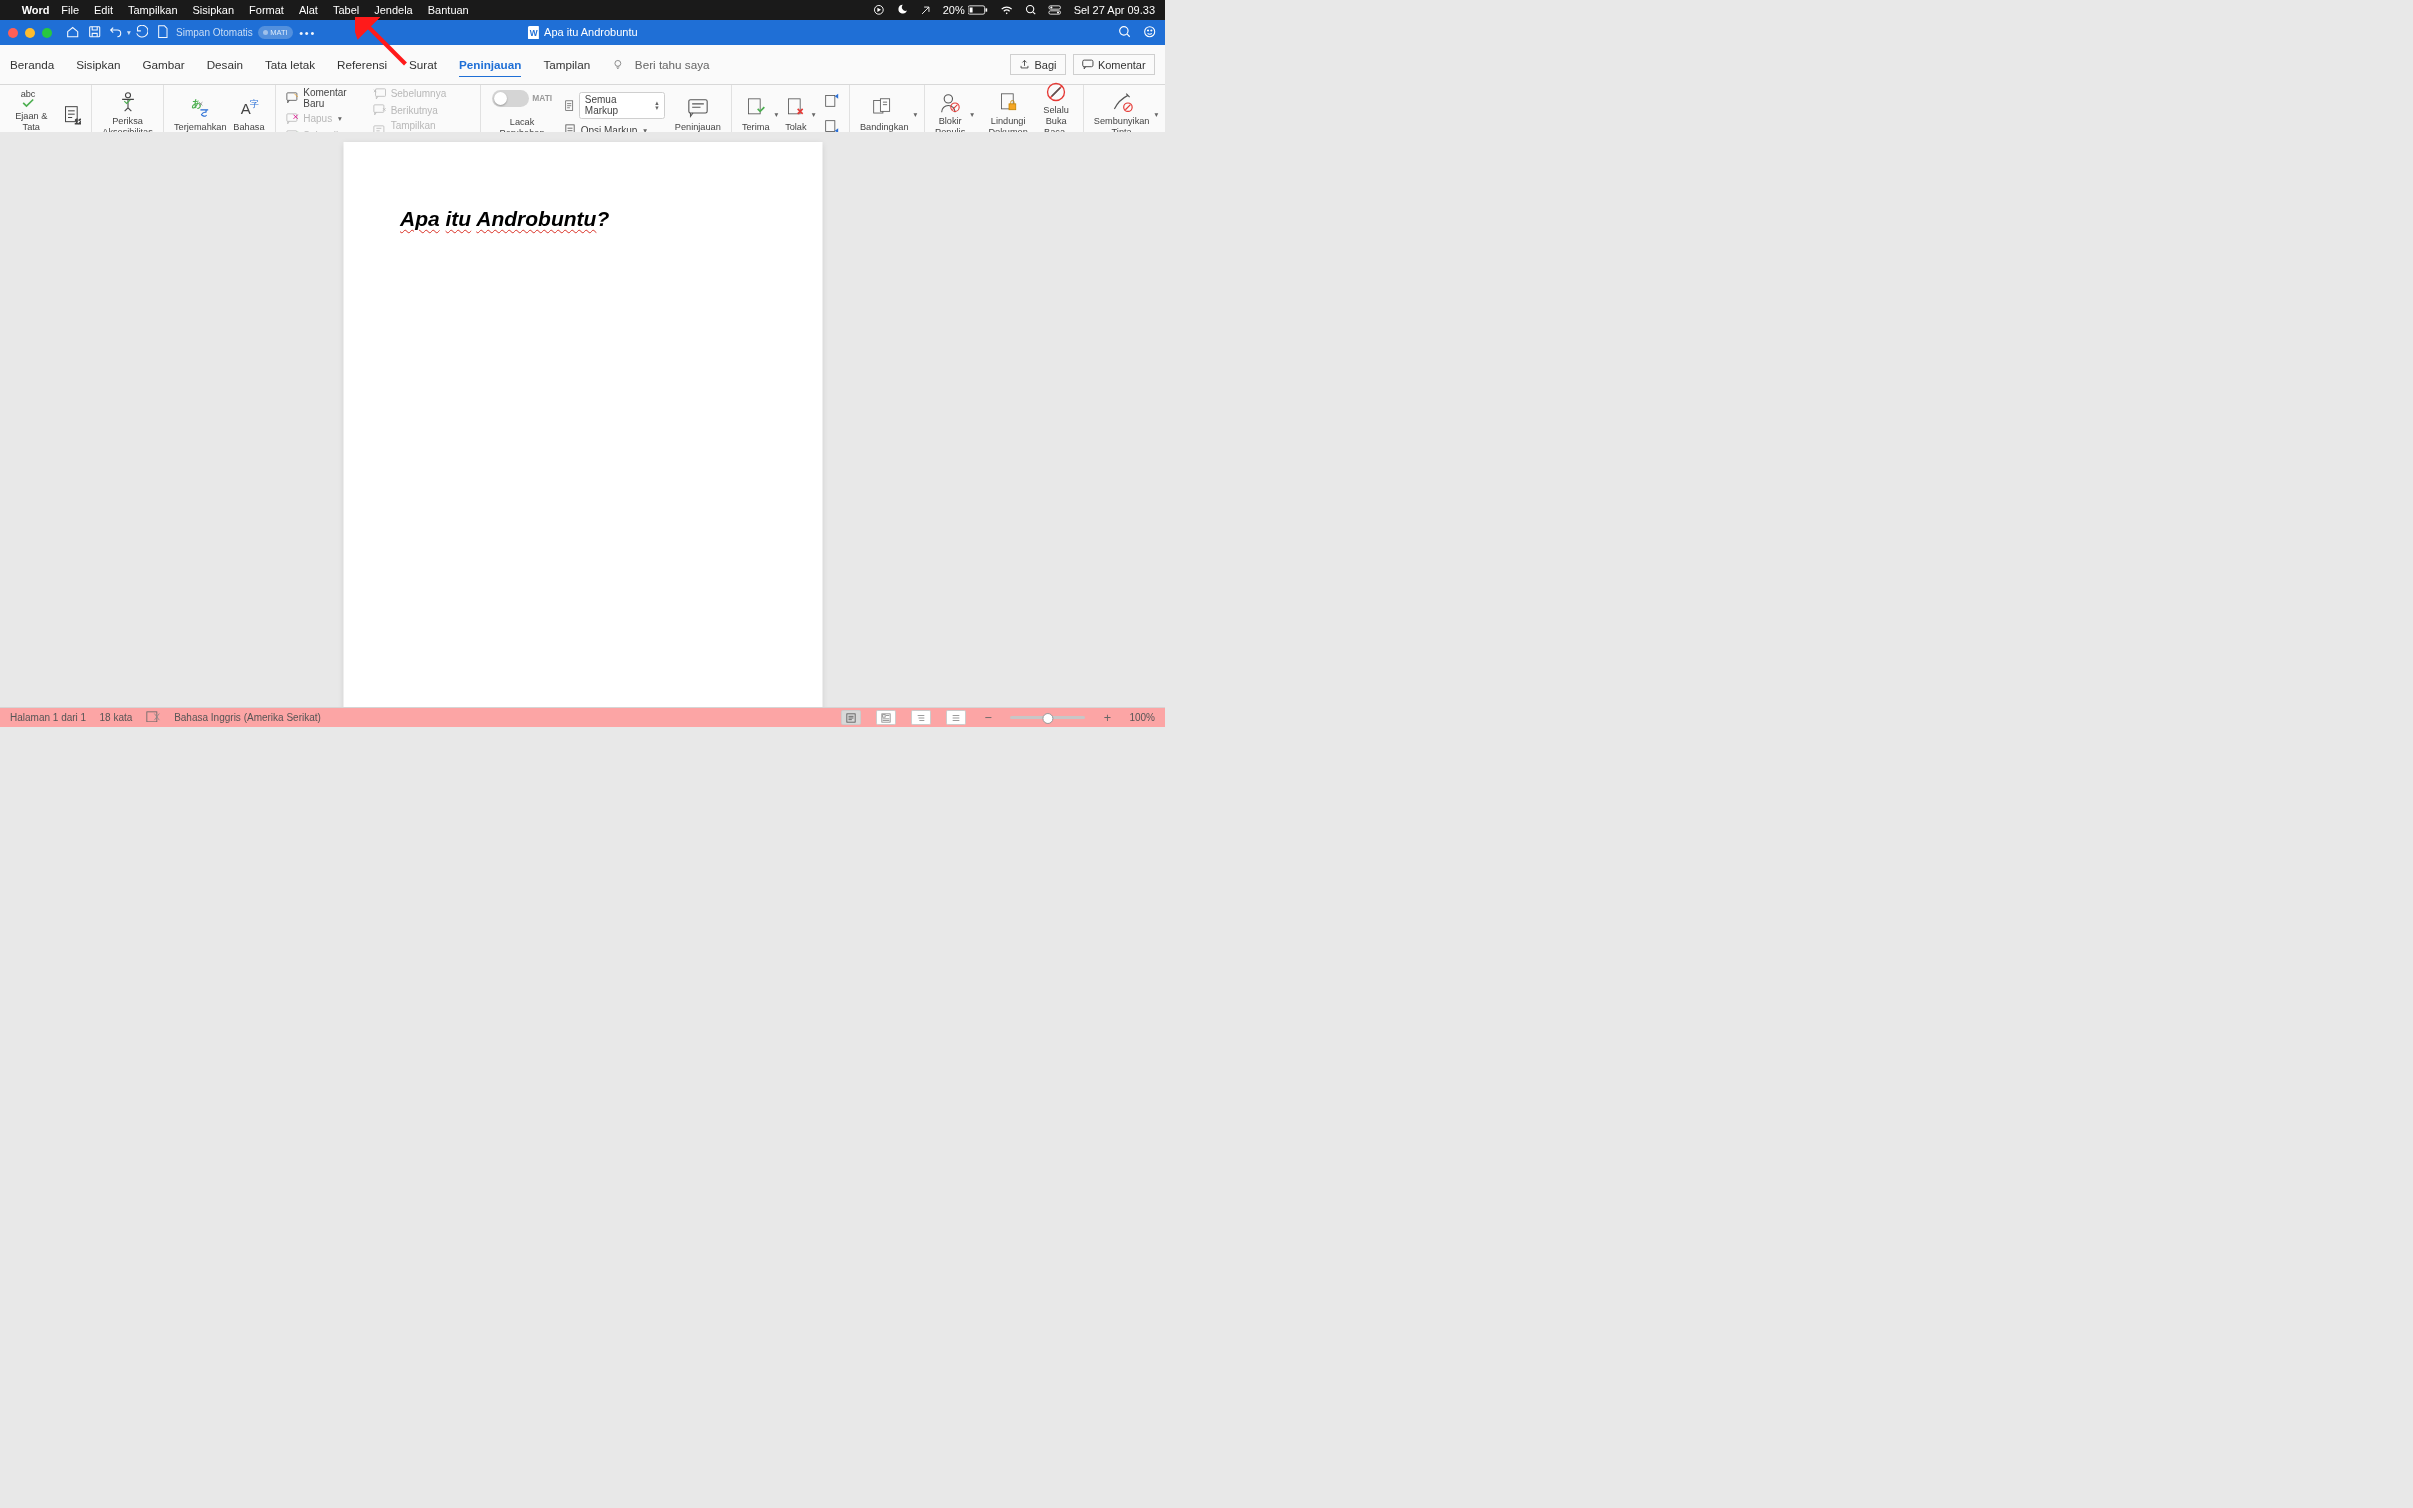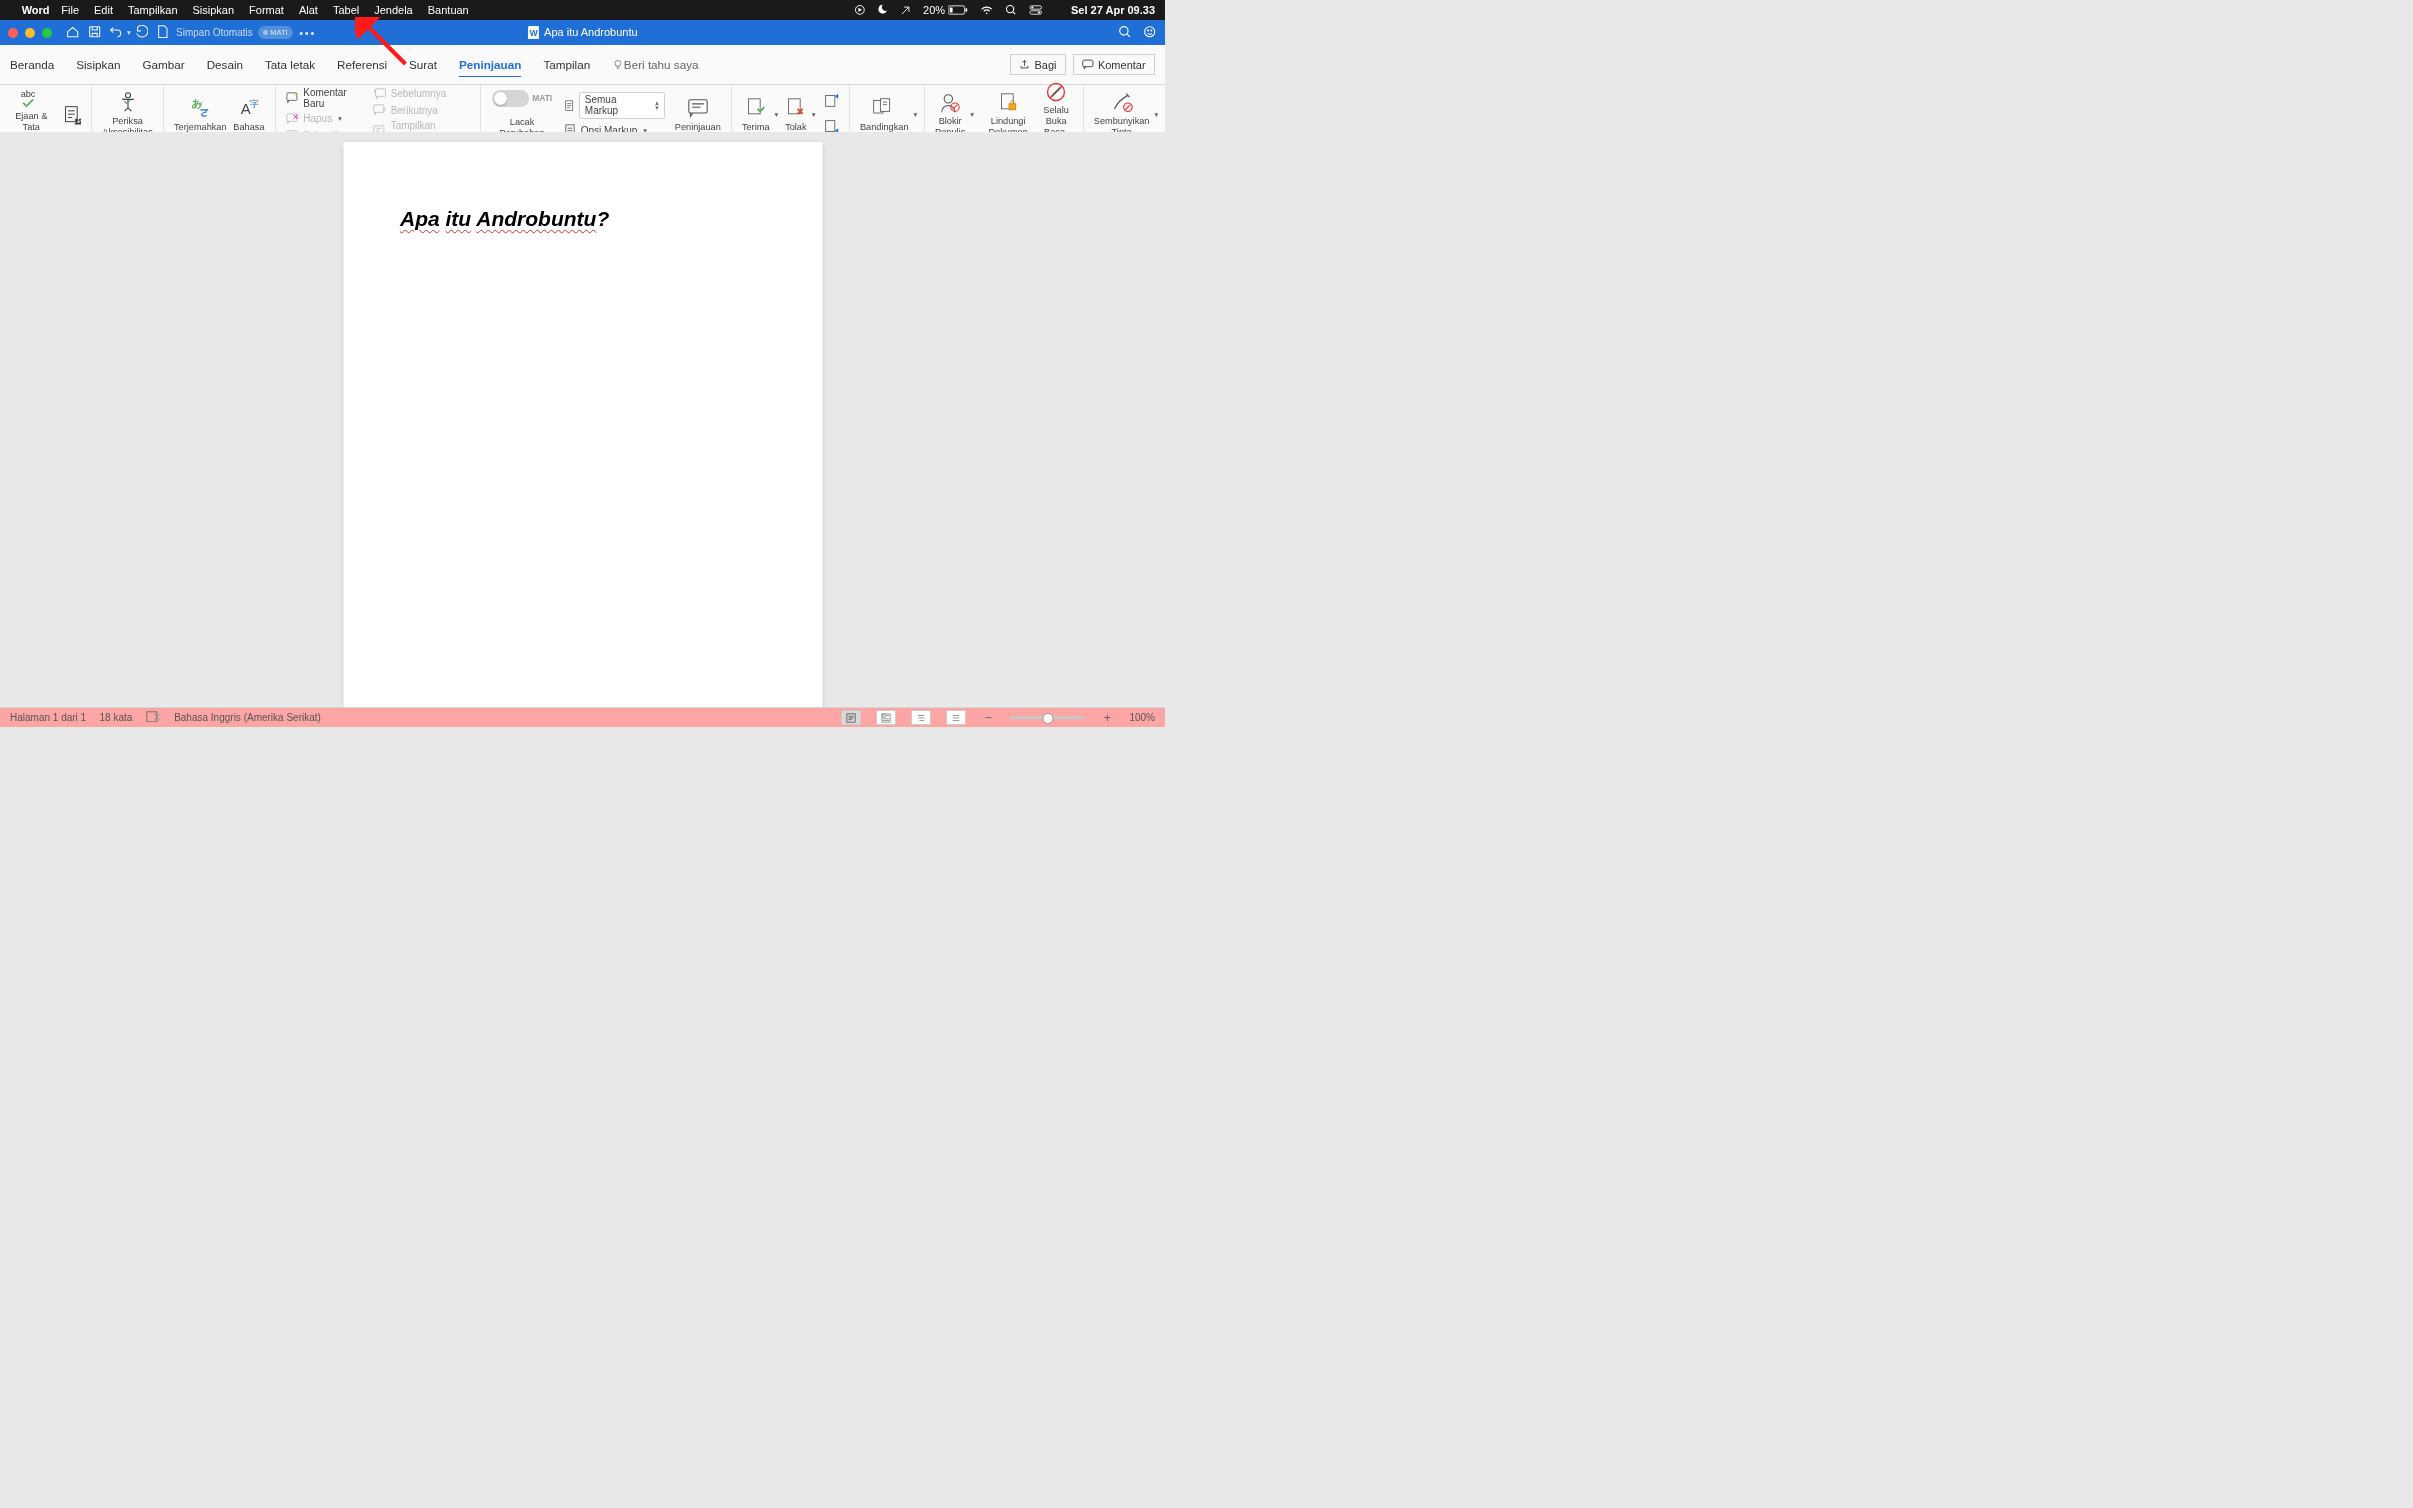--- a/index.html
+++ b/index.html
@@ -25,21 +25,21 @@
 .titlebar .autosave { color: #c9ddf5; font-size: 10px; margin-left: 3.4px; }
 .titlebar .mati-pill { background: #5390dd; color: #dceaf9; font-size: 7.5px; padding: 1.7px 5px; border-radius: 6.7px; margin-left: 5px; display: flex; align-items: center; gap: 2.5px; }
 .titlebar .mati-pill::before { content: ""; width: 5px; height: 5px; border-radius: 50%; background: #9fc1eb; display: inline-block; }
 .titlebar .doc-title { position: absolute; left: 50%; transform: translateX(-50%); display: flex; align-items: center; gap: 5px; font-weight: 500; }
 .titlebar .tb-right { margin-left: auto; display: flex; gap: 11.7px; }
 
 
 .tabs { height: 40px; background: #fafafa; border-bottom: 0.8px solid #d8d8d8; display: flex; align-items: center; padding: 0 10px; font-size: 11.7px; color: #333; }
 .tabs .tab { margin-right: 22px; cursor: default; padding: 5px 0; }
 .tabs .tab.active { color: #1f6fd6; border-bottom: 1.7px solid #1f6fd6; font-weight: 600; }
-.tabs .tell-me { display: flex; align-items: center; gap: 0; color: #666; }
+.tabs .tell-me { display: flex; align-items: center; gap: 11px; color: #666; }
 .tabs .spacer { flex: 1; }
 .tabs .pill-btn { border: 0.8px solid #cfcfcf; border-radius: 0; padding: 3.4px 8.4px; font-size: 11px; display: flex; align-items: center; gap: 4.2px; margin-left: 6.7px; color: #333; }
 
 
 .ribbon { height: 60px; background: #fafafa; border-bottom: 0.8px solid #d0d0d0; display: flex; align-items: stretch; font-size: 9.2px; color: #444; }
 .group { display: flex; align-items: center; padding: 3.4px 6.7px; border-right: 0.8px solid #e1e1e1; }
 .vstack { display: flex; flex-direction: column; align-items: center; justify-content: center; gap: 1.7px; padding: 0 3.4px; cursor: default; text-align: center; line-height: 1.2; }
 .vstack .ico { height: 23.5px; display: flex; align-items: center; justify-content: center; }
 .cmd-col { display: flex; flex-direction: column; gap: 3.4px; padding: 1.7px 3.4px; }
 .cmd { display: flex; align-items: center; gap: 4.2px; font-size: 10px; color: #444; cursor: default; }
@@ -127,21 +127,21 @@
       </svg>
     </span>
   <span class="right-item">
       <svg width="13.4" height="10" viewBox="0 0 16 12">
         <rect x="1" y="1" width="14" height="4" rx="2" fill="none" stroke="#fff"></rect>
         <circle cx="4" cy="3" r="1.3" fill="#fff"></circle>
         <rect x="1" y="7" width="14" height="4" rx="2" fill="none" stroke="#fff"></rect>
         <circle cx="12" cy="9" r="1.3" fill="#fff"></circle>
       </svg>
     </span>
-  <span class="right-item" style="margin-left:29px;font-weight:bold;">Sel 27 Apr  09.33</span>
+  <span class="right-item" style="margin-left:12px;">Sel 27 Apr  09.33</span>
 </div>
 
 <div class="titlebar">
   <div class="traffic">
     <div class="tl-close"></div>
     <div class="tl-min"></div>
     <div class="tl-max"></div>
   </div>
   <span class="tb-icon"><svg width="13.4" height="13.4" viewBox="0 0 16 16" fill="none" stroke="#fff" stroke-width="1.3">
         <path d="M2 8l6-5 6 5v6H2z"></path>

